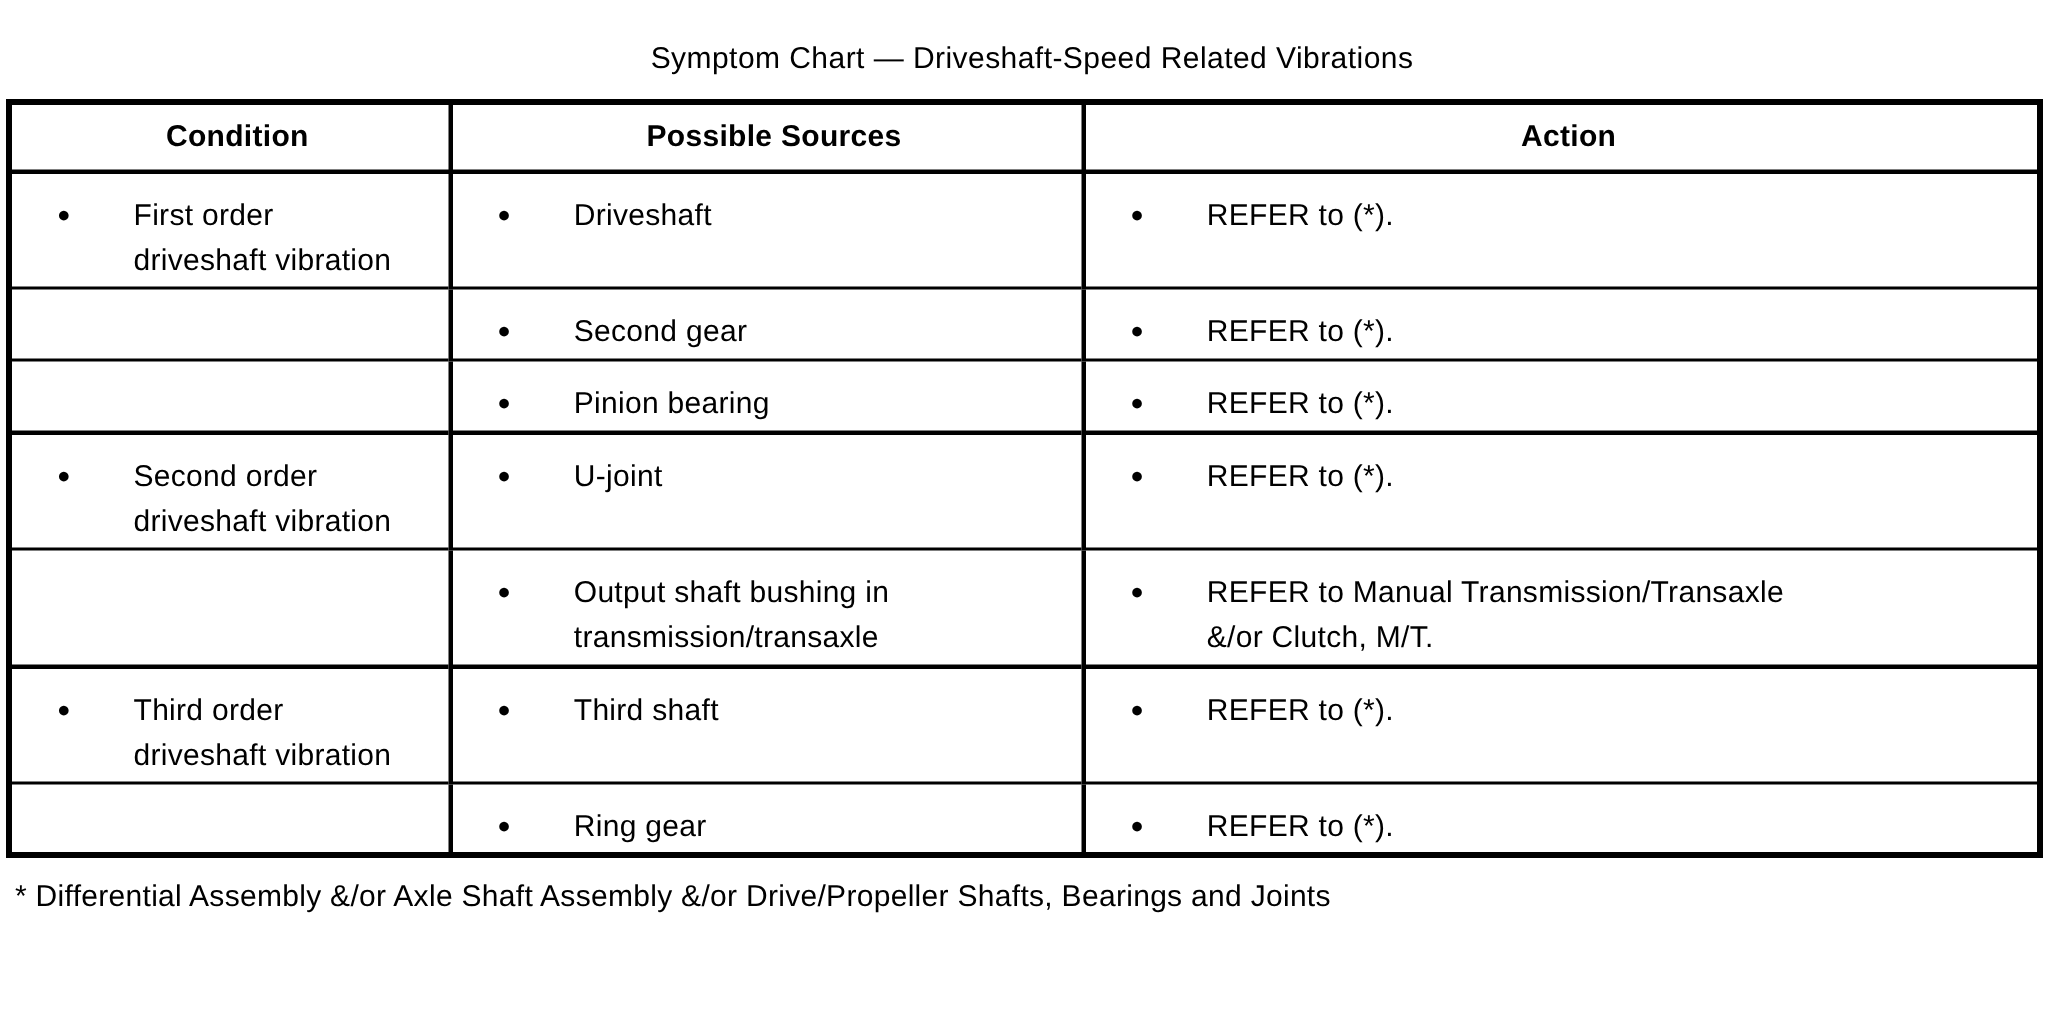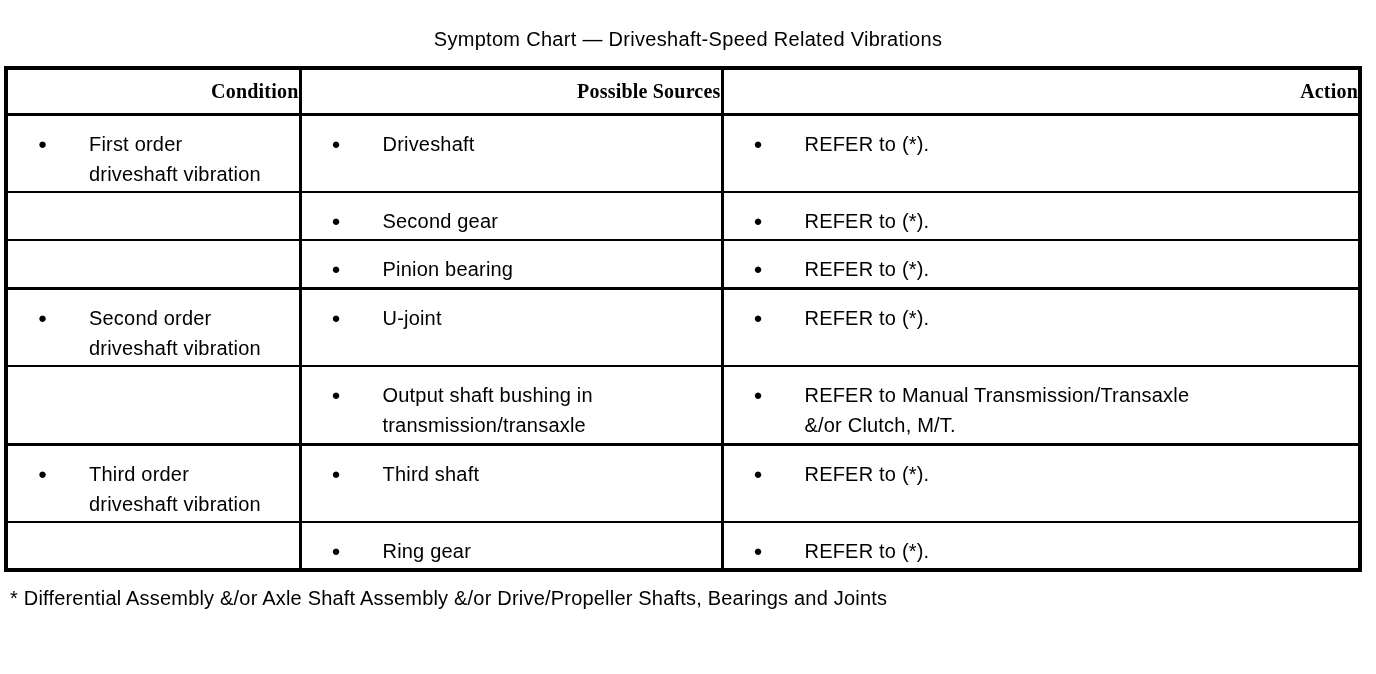--- a/index.html
+++ b/index.html
@@ -31,26 +31,25 @@
     border: 2px solid #000;
     border-left-width: 3px;
     border-right-width: 3px;
     padding: 0;
     vertical-align: top;
     font-size: 20px;
   }
   thead tr { height: 46px; }
   thead th {
     vertical-align: middle;
-    text-align: right;
+    text-align: center;
     font-weight: bold;
     padding-left: 10px;
     border-bottom-width: 3px;
     letter-spacing: 0.2px;
-    font-family: Liberation Serif, serif;
   }
   tr.note-row { height: 78px; }
   tr.note-row td {
     border-bottom-width: 3px;
     padding: 8px 14px 0 10px;
     line-height: 33px;
     letter-spacing: 0.2px;
   }
   .note-label { font-weight: bold; }
   .note-text { font-style: italic; white-space: pre-line; }

